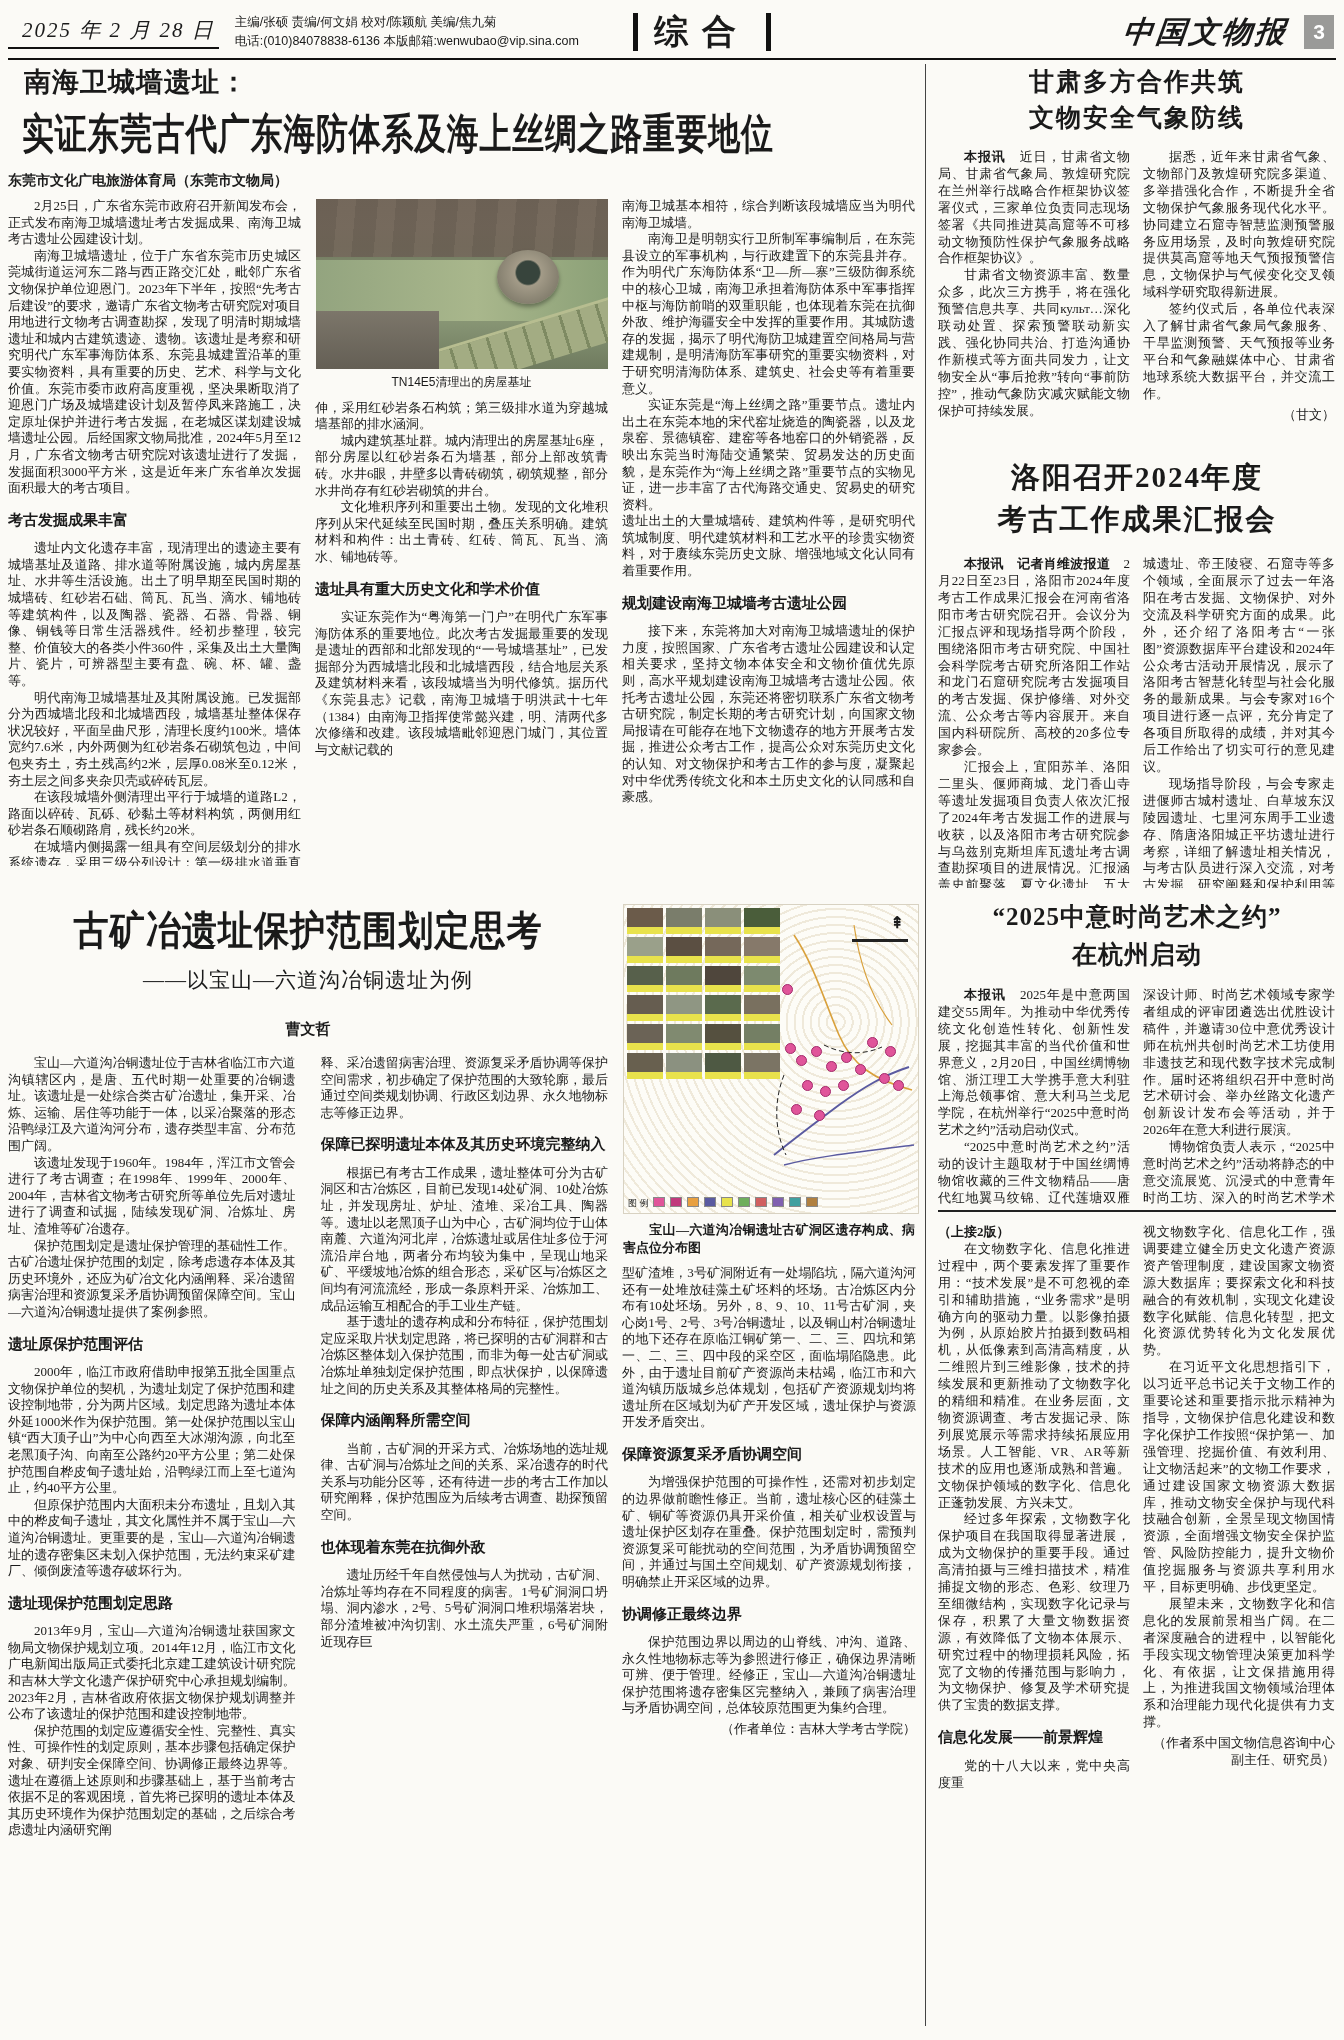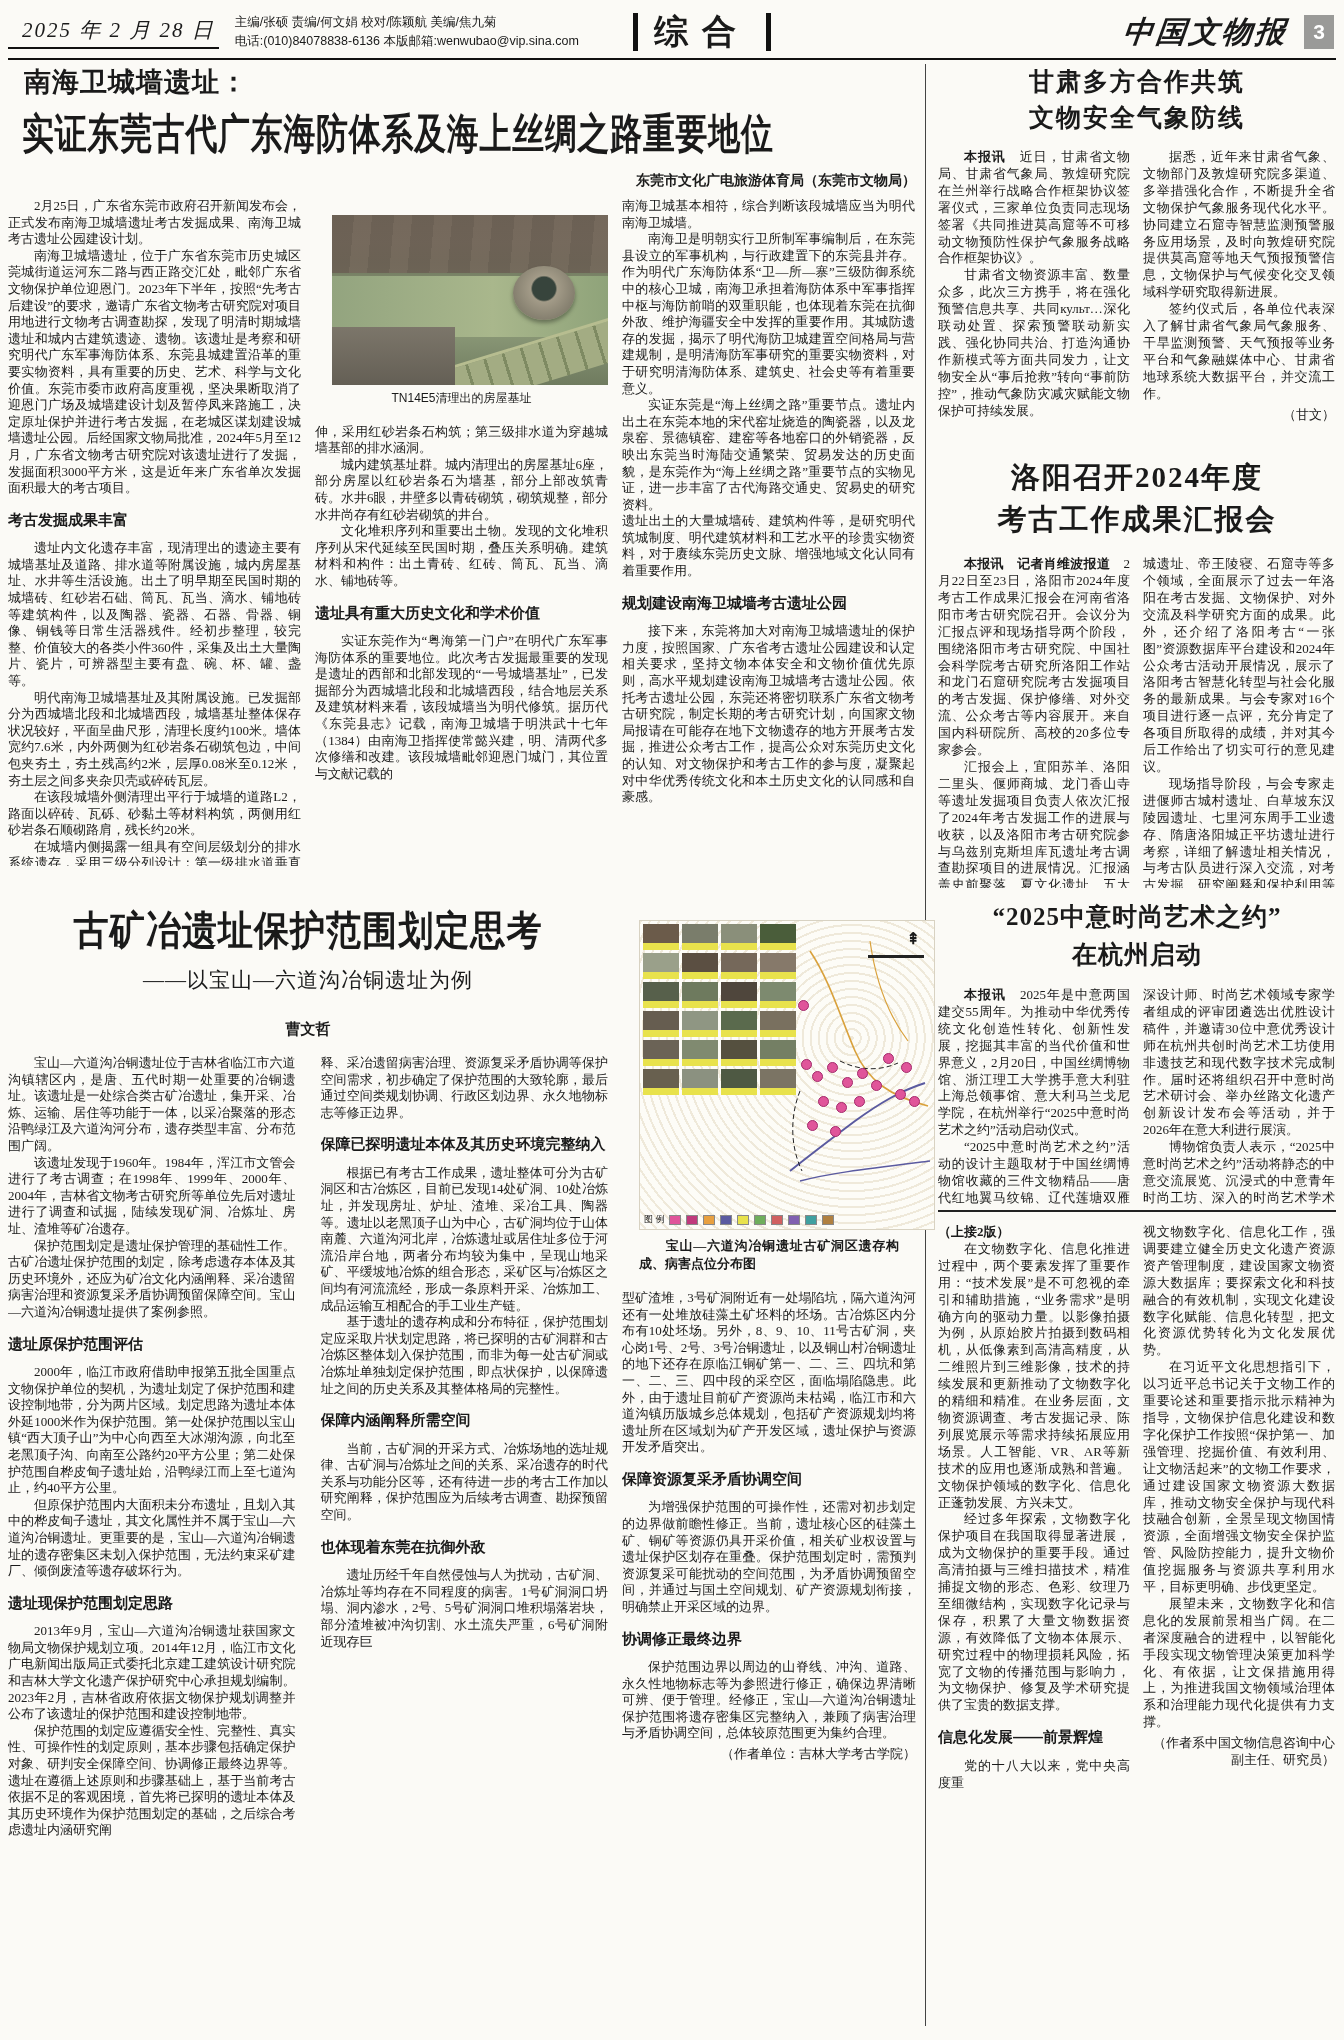--- a/index.html
+++ b/index.html
@@ -22,25 +22,25 @@
   .col p{margin:0;text-indent:2em;}
   .col p.cont{text-indent:0;}
   .col p.sign{text-align:right;text-indent:0;margin-top:4px;}
   .col h4.sub{font-family:"Liberation Sans",sans-serif;font-size:15px;font-weight:bold;margin:13px 0 11px;text-indent:0;line-height:1.3;}
   .col b{font-family:"Liberation Sans",sans-serif;font-size:13px;}
 
   
   .art-main{position:absolute;left:8px;top:64px;width:908px;}
   .kicker{font-size:27px;font-weight:bold;letter-spacing:1px;padding-left:16px;}
   .headline{font-size:42px;font-weight:900;white-space:nowrap;transform:scaleX(0.76);transform-origin:left center;margin:8px 0 2px 14px;letter-spacing:1px;}
-  .byline{text-align:right;font-family:Liberation Mono, monospace;font-weight:bold;font-size:14px;margin:10px 0 8px;}
+  .byline{text-align:left;font-family:Liberation Mono, monospace;font-weight:bold;font-size:14px;margin:10px 0 8px;}
   .main-cols{display:flex;gap:14px;}
   .main-cols .col{height:668px;}
 
-  figure{margin:17px;}
+  figure{margin:1px;}
   .photo1{position:relative;width:293px;height:170px;overflow:hidden;background:linear-gradient(180deg,#6e6257 0%,#7d7264 16%,#6a7158 28%,#879374 42%,#94a27f 58%,#6f7b5f 100%);}
   .photo1 .topwall{position:absolute;left:0;top:0;width:100%;height:34%;background:repeating-linear-gradient(95deg,#6b6054 0 22px,#75695c 22px 40px);opacity:.9;}
   .photo1 .water{position:absolute;left:0;top:36%;width:100%;height:36%;background:linear-gradient(90deg,#93a47f,#a9b78c 55%,#8ba077);}
   .photo1 .well{position:absolute;right:50px;top:30%;width:62px;height:54px;border-radius:50%;background:radial-gradient(circle at 50% 42%,#37443c 26%,#a39b88 30%,#8b8574 62%,#6f695c);box-shadow:0 3px 4px rgba(0,0,0,.35);}
   .photo1 .wall2{position:absolute;right:-16px;bottom:4px;width:190px;height:40px;transform:rotate(-17deg);background:repeating-linear-gradient(90deg,#a3ac83 0 16px,#7e8a62 16px 19px);border-top:3px solid #b7bd90;}
   .photo1 .dirt{position:absolute;left:0;bottom:0;width:42%;height:34%;background:linear-gradient(180deg,#7c766a,#645f55);}
   .figcap{font-family:"Liberation Sans",sans-serif;font-size:12px;text-align:center;margin:5px 0 9px;}
 
   
   .art-mine{position:absolute;left:8px;top:903px;width:908px;height:1128px;}
@@ -55,21 +55,21 @@
 
   .mapfig{position:relative;width:294px;height:308px;background:#fdfcf7;border:1px solid #d8d2c2;overflow:hidden;
     background-image:repeating-radial-gradient(circle at 72% 38%,#efe9da 0 2px,#fdfcf7 2px 8px),repeating-radial-gradient(circle at 40% 80%,#f0ead9 0 2px,#fdfcf7 2px 9px);}
   .thumbs{position:absolute;left:3px;top:3px;display:grid;grid-template-columns:repeat(4,36px);gap:3px;}
   .thumb{width:36px;height:26px;position:relative;}
   .thumb::after{content:"";position:absolute;left:0;bottom:-0px;width:100%;height:7px;background:#e8e24c;}
   .poi{position:absolute;width:9px;height:9px;border-radius:50%;background:#e0559a;border:1px solid #a42a6c;}
   .mapsvg{position:absolute;left:0;top:0;}
   .north{position:absolute;right:14px;top:8px;font-size:16px;font-weight:bold;}
   .scalebar{position:absolute;right:10px;top:34px;width:56px;height:3px;background:#222;}
-  .legend{position:absolute;left:4px;bottom:3px;width:286px;font-family:"Liberation Sans",sans-serif;font-size:9px;display:flex;flex-wrap:wrap;align-items:center;gap:4px;}
+  .legend{position:absolute;left:4px;bottom:3px;width:286px;font-family:"Liberation Sans",sans-serif;font-size:9px;display:flex;flex-wrap:wrap;align-items:flex-start;gap:4px;}
   .chip{width:10px;height:8px;display:inline-block;border:0.5px solid #888;}
   .mapcap{font-size:13px;font-weight:bold;text-align:justify;line-height:18px;margin:7px 0 8px;}
   .mapcap .ind{display:inline-block;width:2em;}
 
   
   .vrule{position:absolute;left:925px;top:64px;height:1962px;width:0;border-left:1px solid #444;}
   .sidebar{position:absolute;left:938px;top:64px;width:398px;}
   .sb-art{overflow:hidden;}
   .sb-cols{display:flex;gap:13px;}
   .sb-cols .col{width:192px;font-size:13px;line-height:16.9px;}

